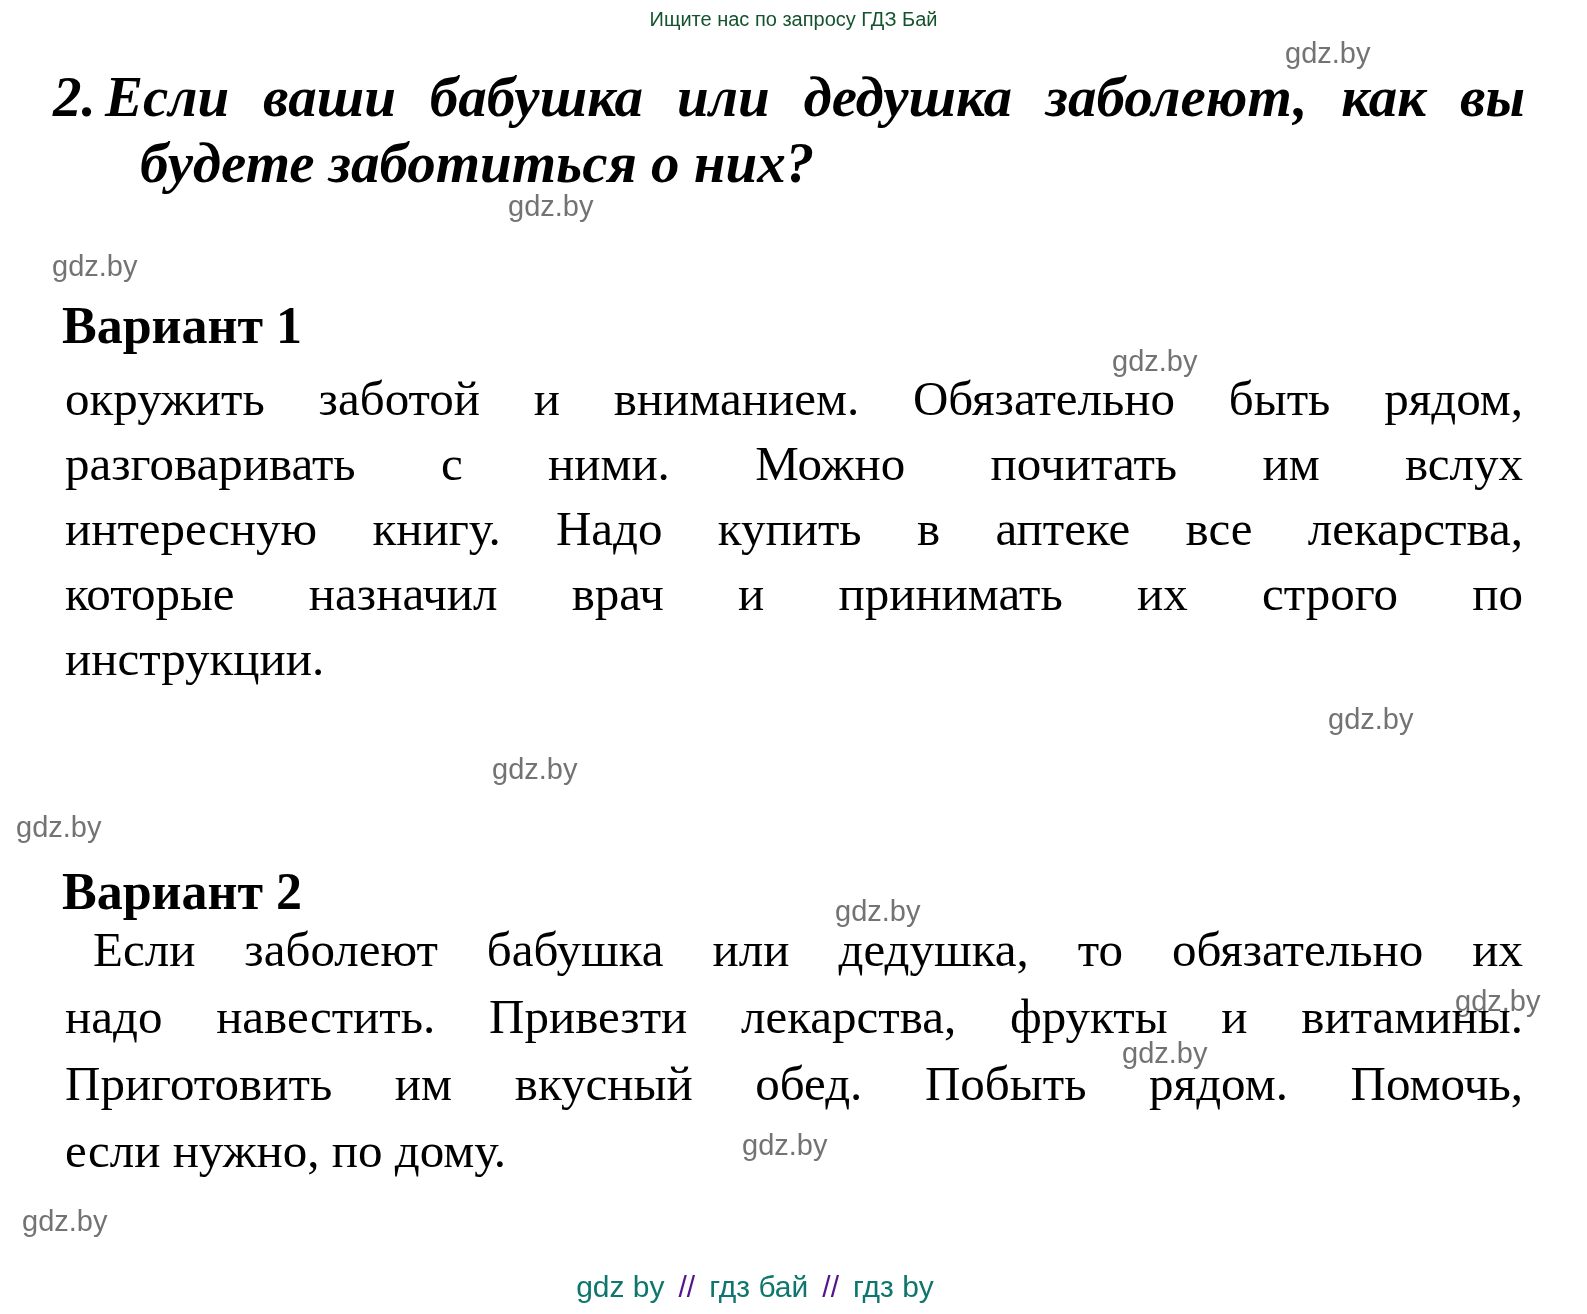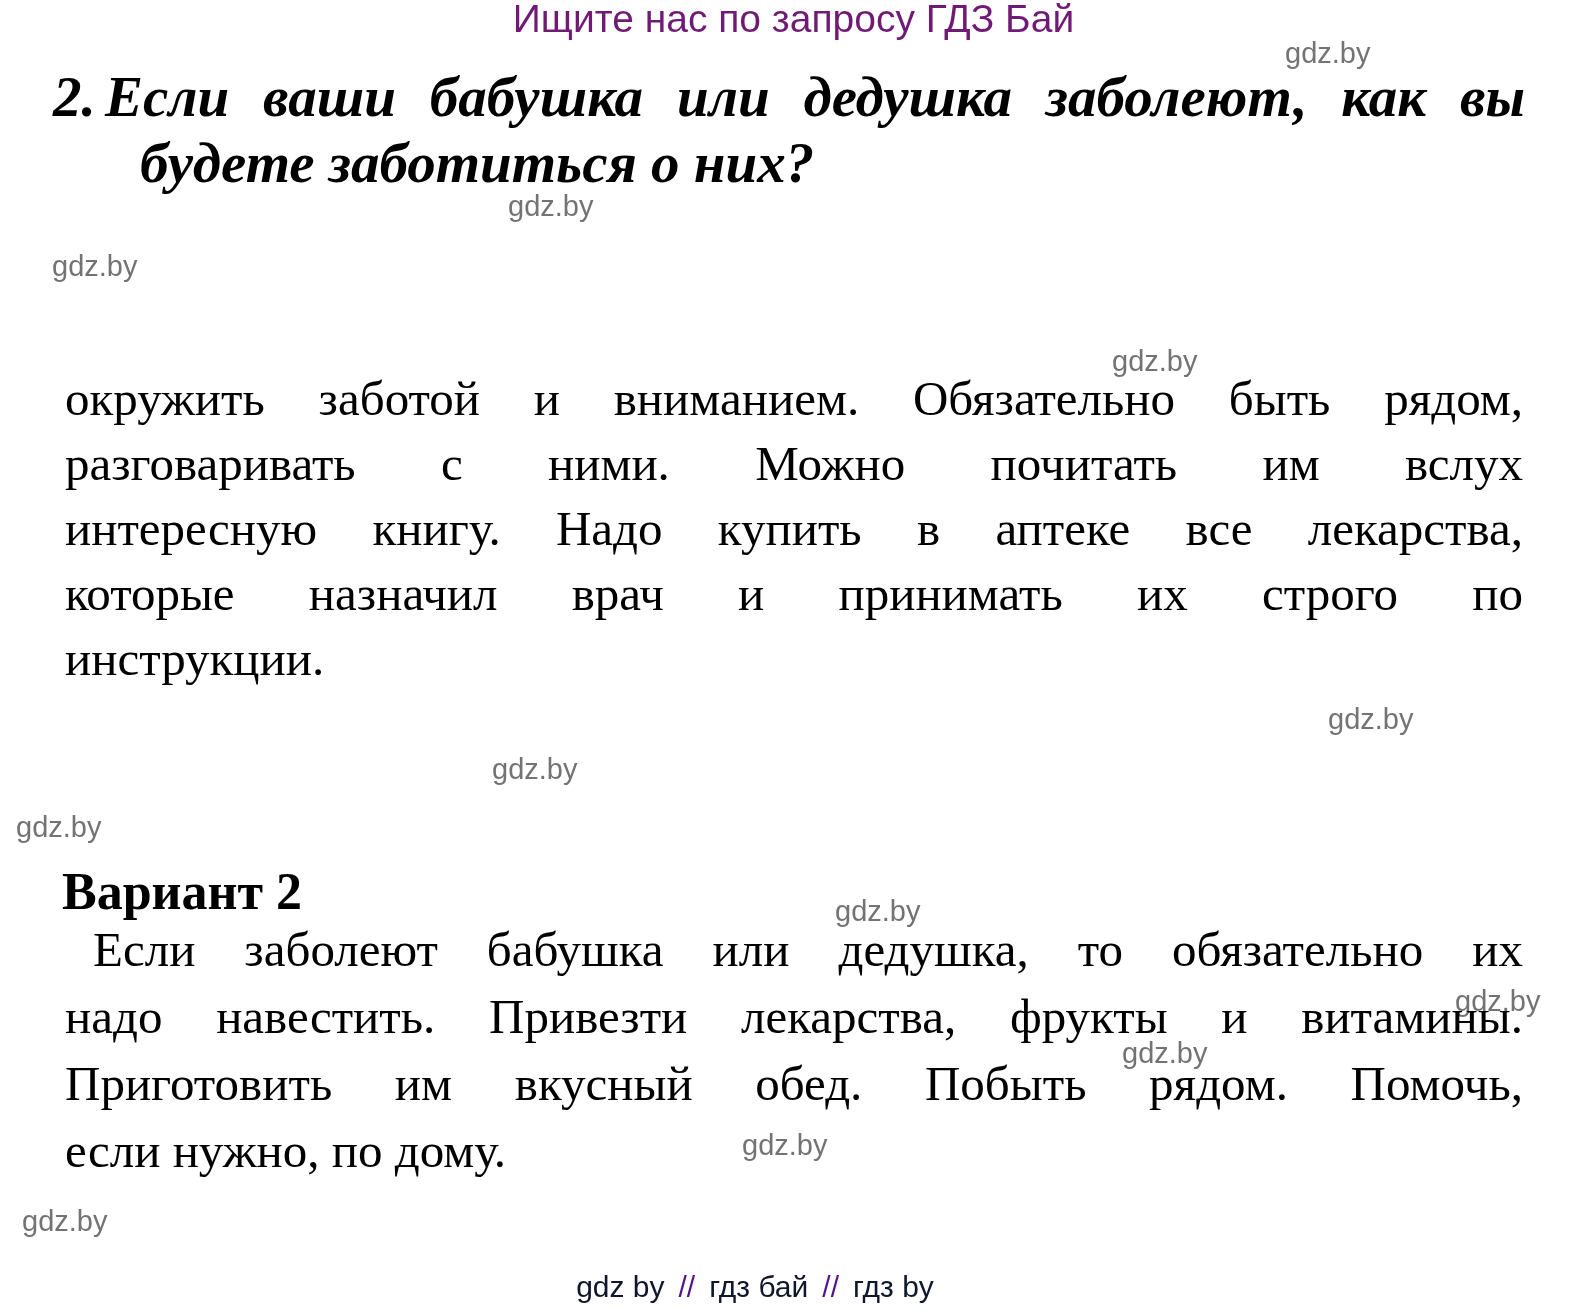--- a/index.html
+++ b/index.html
@@ -11,22 +11,22 @@
     overflow:hidden;
     font-family:"Liberation Serif","DejaVu Serif",serif;
     color:#000;
   }
   
   .promo{
     position:absolute;
     top:2px;left:0;width:100%;
     text-align:center;
     font-family:"Liberation Sans","DejaVu Sans",sans-serif;
-    font-size:39px;font-weight:500;line-height:34px;
-    color:#701a75;
+    font-size:20px;font-weight:500;line-height:34px;
+    color:#14532d;
   }
   
   .wm{
     position:absolute;
     font-family:"Liberation Sans","DejaVu Sans",sans-serif;
     font-size:29px;line-height:31px;
     color:#737373;
     white-space:nowrap;
   }
   .wm1{left:1285px;top:38px}
@@ -85,21 +85,21 @@
   .last-line{text-align-last:left}
   
   .footer{
     position:absolute;left:0;top:1270px;width:1510px;
     text-align:center;
     font-family:"Liberation Sans","DejaVu Sans",sans-serif;
     font-size:30px;line-height:34px;font-weight:500;
     color:#55138e;
   }
   .footer .sep{margin:0 14px;}
-  .footer a{color:#0f172a;text-decoration:none;cursor:pointer;text-align:center;}
+  .footer a{color:#0f766e;text-decoration:none;cursor:pointer;text-align:center;}
 </style>
 </head>
 <body>
 
 <div class="page">
 
   <div class="promo">Ищите нас по запросу ГДЗ Бай</div>
 
   <span class="wm wm1">gdz.by</span>
   <span class="wm wm2">gdz.by</span>
@@ -115,20 +115,21 @@
   <span class="wm wm12">gdz.by</span>
 
   <div class="question">
     <div class="q-line1">
       <span class="q-number">2.</span>
       <span>Если ваши бабушка или дедушка заболеют, как вы</span>
     </div>
     <div class="q-line2">будете заботиться о них?</div>
   </div>
 
+  <div class="variant-heading vh1">Вариант 1</div>
 
   <div class="paragraph p1">
     <div class="body-line">окружить заботой и вниманием. Обязательно быть рядом,</div>
     <div class="body-line">разговаривать с ними. Можно почитать им вслух</div>
     <div class="body-line">интересную книгу. Надо купить в аптеке все лекарства,</div>
     <div class="body-line">которые назначил врач и принимать их строго по</div>
     <div class="body-line last-line">инструкции.</div>
   </div>
 
   <div class="variant-heading vh2">Вариант 2</div>

